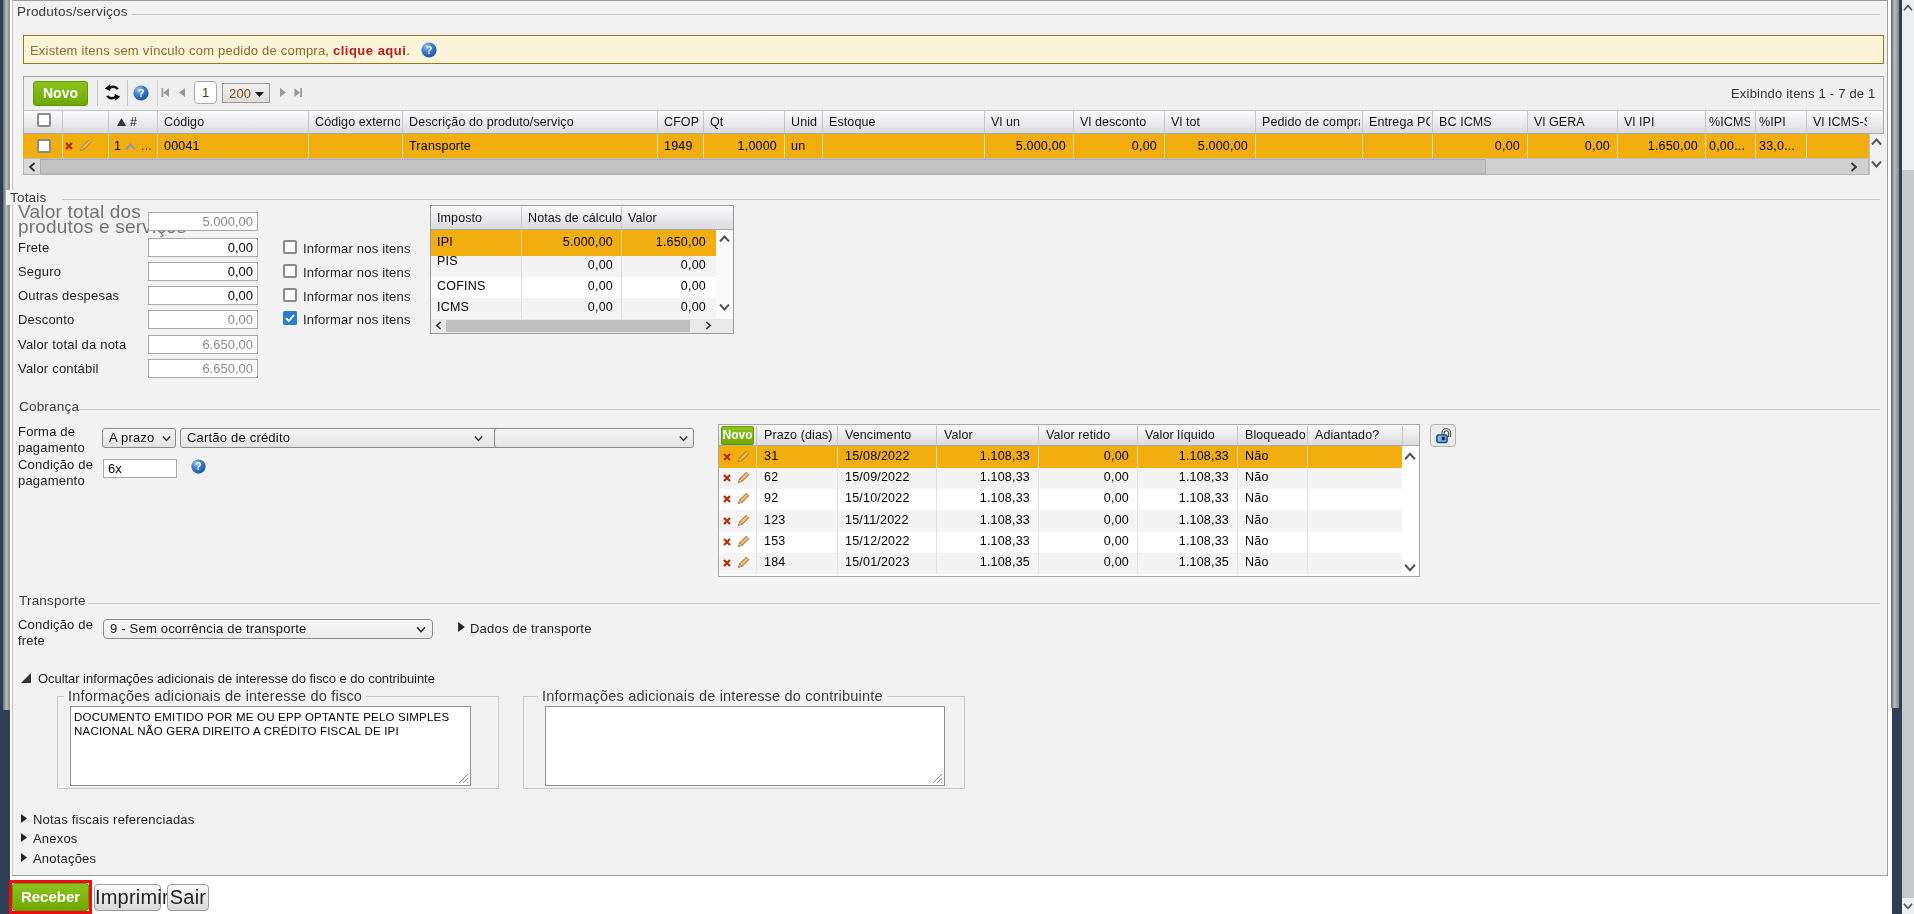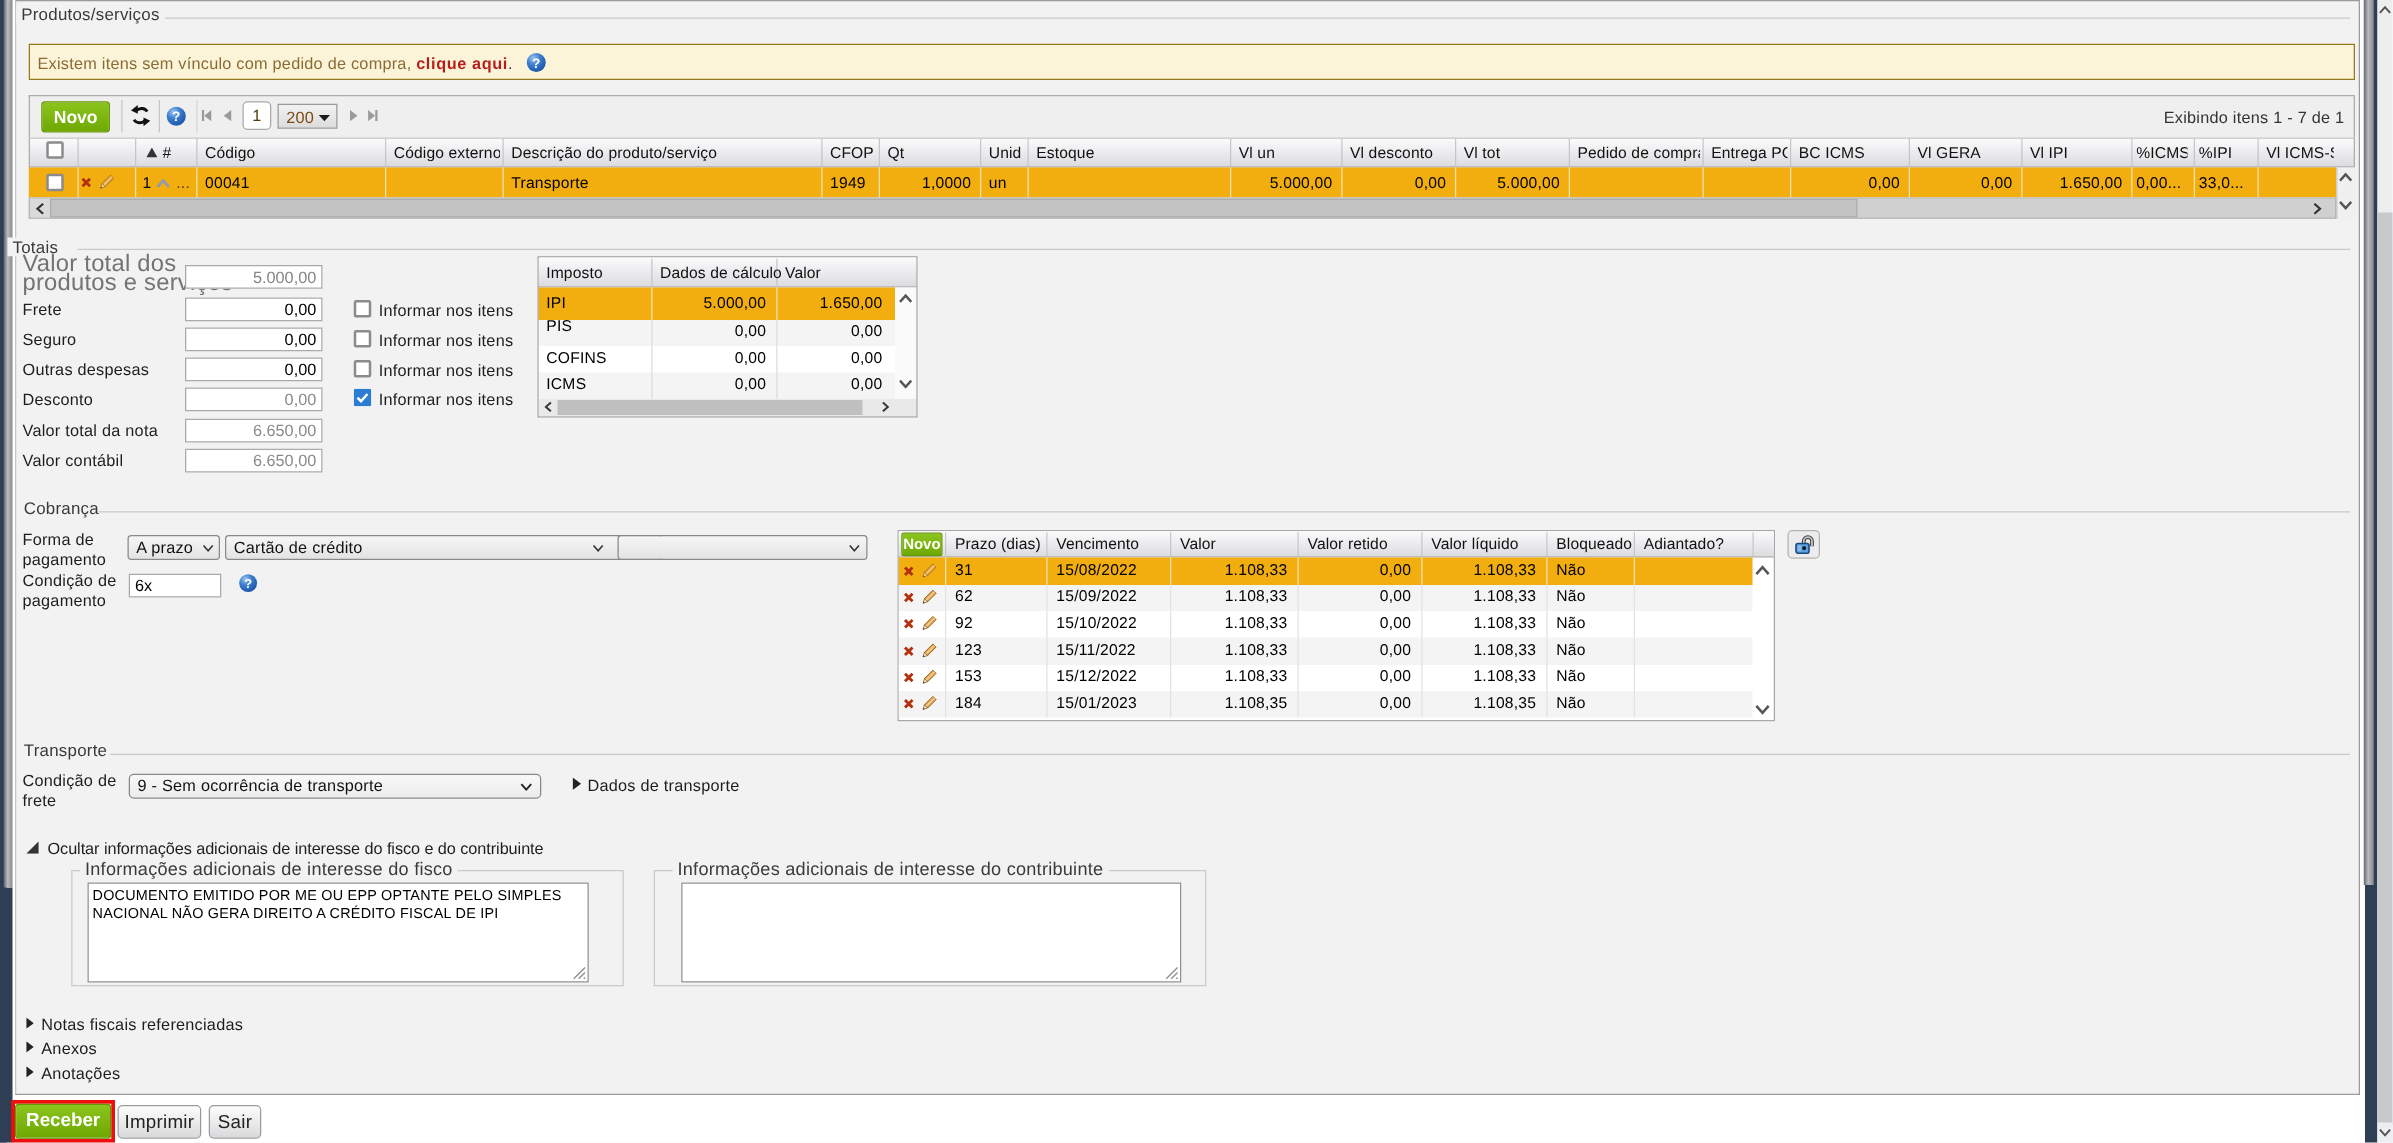--- a/index.html
+++ b/index.html
@@ -2,21 +2,21 @@
 <html><head><meta charset="utf-8"><title>p</title><style>
 *{margin:0;padding:0;box-sizing:border-box}
 html,body{width:1914px;height:914px;background:#fff;font-family:"Liberation Sans",sans-serif;overflow:hidden}
 .a{position:absolute}
 .t{font-size:13px;color:#1d1d1d;white-space:nowrap;letter-spacing:.2px}
 .leg{font-size:13.5px;color:#3a3a3a;white-space:nowrap;background:#f2f2f3;padding:0 4px;letter-spacing:.2px}
 .rule{border-top:1px solid #c9c9c9}
 .inp{background:#fff;border:1px solid #a9a9a9;font-size:13px;text-align:right;padding:0 4px;line-height:17px}
 .sel{background:linear-gradient(#f6f6f6,#e3e3e4);border:1px solid #898989;border-radius:3px;font-size:13px;color:#111;line-height:18px;padding-left:6px;letter-spacing:.2px}
 .gbtn{background:linear-gradient(#8bc41d,#6fa802);border:1px solid #649702;border-radius:3px;color:#fff;font-weight:bold;text-align:center}
-.sbtn{background:linear-gradient(#fdfdfd,#d9d9db);border:1px solid #9b9b9f;border-radius:4px;color:#222;font-size:15px;text-align:center;letter-spacing:.2px}
+.sbtn{background:linear-gradient(#fdfdfd,#d9d9db);border:1px solid #9b9b9f;border-radius:4px;color:#222;font-size:20px;text-align:center;letter-spacing:.2px}
 .hdrcell{font-size:12.5px;color:#111;white-space:nowrap;overflow:hidden;letter-spacing:.1px}
 .cell{font-size:12.5px;color:#000;white-space:nowrap;overflow:hidden;letter-spacing:.2px}
 .cb{background:#fff;border:2px solid #8b8b8b;border-radius:2px}
 .vsep{width:1px;background:#c6c6c9}
 </style></head><body>
 <div class="a" style="left:12px;top:0;width:1876px;height:876px;background:#f2f2f3;border:1px solid #9b9b9b;border-left-color:#c4c4c4"></div>
 <div class="a" style="left:0;top:0;width:5px;height:914px;background:#2e3f55"></div>
 <div class="a" style="left:0;top:710px;width:10px;height:204px;background:#2e3f55"></div>
 <div class="a" style="left:3px;top:0;width:7px;height:710px;background:linear-gradient(90deg,#62666c,#b9bcc0 45%,#84888e)"></div>
 <div class="a" style="left:1892px;top:0;width:10px;height:914px;background:#2e3f55"></div>
@@ -226,21 +226,21 @@
 <svg class="a" style="left:283px;top:311px" width="14" height="14" viewBox="0 0 14 14">
 <rect x="0" y="0" width="14" height="14" rx="1.5" fill="#2b7cd3"></rect>
 <path d="M3 7.2 L5.8 10 L11 4.2" fill="none" stroke="#fff" stroke-width="2"></path>
   </svg>
 <div class="a t" style="left:303px;top:312px">Informar nos itens</div>
 <div class="a" style="left:430px;top:205px;width:304px;height:129px;background:#fff;border:1px solid #9a9a9a"></div>
 <div class="a" style="left:431px;top:206px;width:302px;height:24px;background:linear-gradient(#fbfbfc,#dcdce0);border-bottom:1px solid #ababab"></div>
 <div class="a vsep" style="left:521px;top:207px;height:22px"></div>
 <div class="a vsep" style="left:621px;top:207px;height:22px"></div>
 <div class="a hdrcell" style="left:437px;top:211px">Imposto</div>
-<div class="a hdrcell" style="left:528px;top:211px">Dados de cálculo</div>
+<div class="a hdrcell" style="left:528px;top:211px">Notas de cálculo</div>
 <div class="a hdrcell" style="left:628px;top:211px">Valor</div>
 <div class="a" style="left:431px;top:230px;width:285px;height:26px;background:#f2ad0e"></div>
 <div class="a" style="left:521px;top:230px;width:1px;height:26px;background:#f6e3b0"></div>
 <div class="a" style="left:621px;top:230px;width:1px;height:26px;background:#f6e3b0"></div>
 <div class="a cell" style="left:437px;top:235px">IPI</div>
 <div class="a cell" style="left:521px;top:235px;width:92px;text-align:right">5.000,00</div>
 <div class="a cell" style="left:621px;top:235px;width:85px;text-align:right">1.650,00</div>
 <div class="a" style="left:431px;top:256px;width:285px;height:21px;background:#f4f4f5"></div>
 <div class="a" style="left:521px;top:256px;width:1px;height:21px;background:#dcdcdc"></div>
 <div class="a" style="left:621px;top:256px;width:1px;height:21px;background:#dcdcdc"></div>

